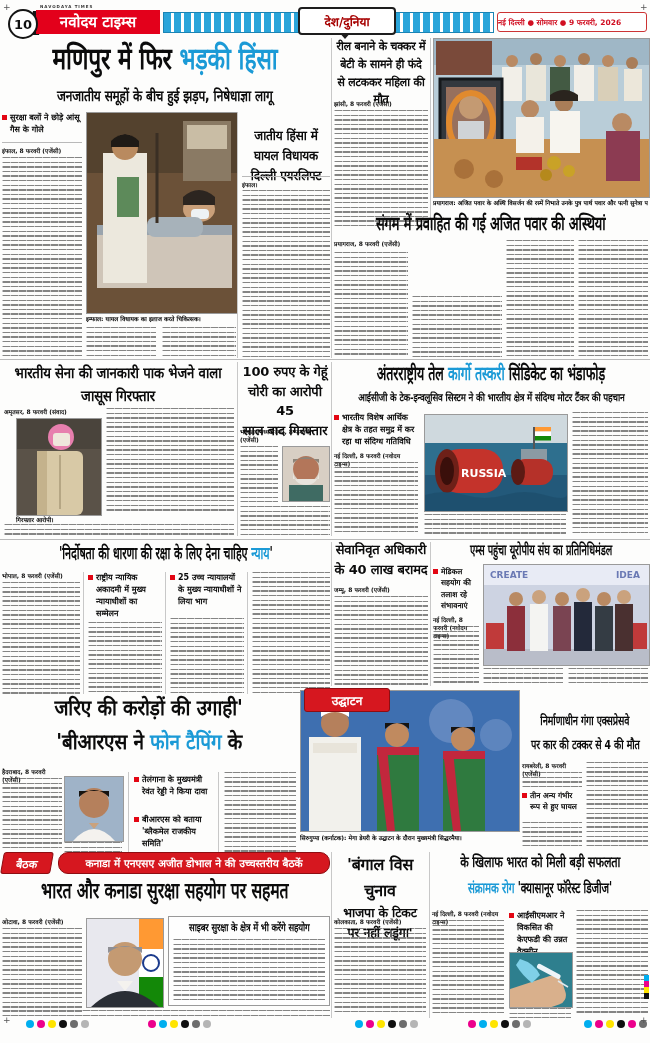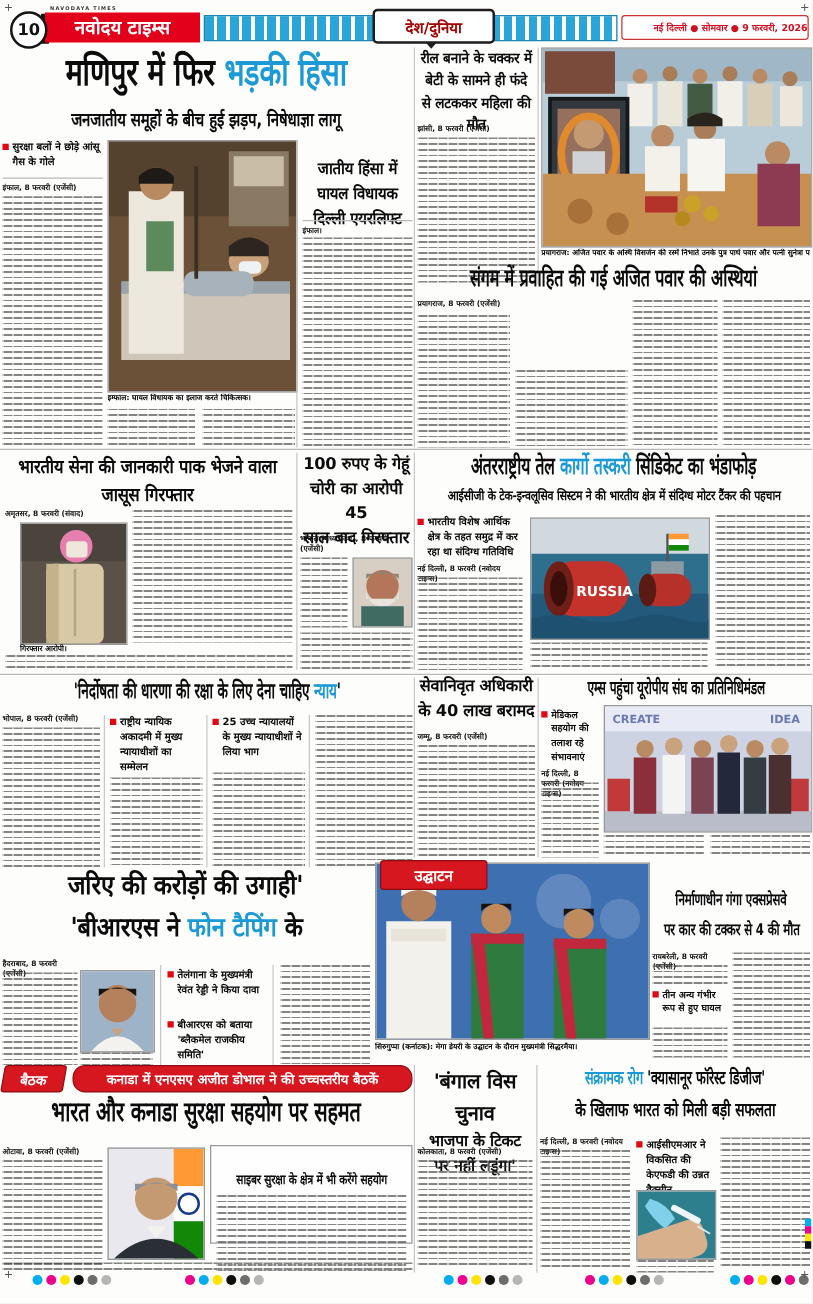--- a/index.html
+++ b/index.html
@@ -53,21 +53,21 @@
   <div class="stripes" style="left:163px;top:12px;width:135px"></div>
   <div class="stripes" style="left:392px;top:12px;width:100px"></div>
 
   <div class="a" style="left:298px;top:7px;width:94px;height:24px;background:#fff;border:2px solid #1d1d1d;border-radius:4px;
        display:flex;align-items:center;justify-content:center;z-index:2">
     <span style="font-size:12px;font-weight:700;color:#a60000">देश/दुनिया</span>
   </div>
   <div class="a" style="left:338px;top:31px;width:0;height:0;border-left:7px solid transparent;border-right:7px solid transparent;border-top:8px solid #1d1d1d"></div>
 
   <div class="a" style="left:497px;top:12px;width:148px;height:18px;border:1px solid #c33;border-radius:3px;background:#fff;
-       display:flex;align-items:center;justify-content:flex-end">
+       display:flex;align-items:center;justify-content:flex-start">
     <span style="font-size:7.5px;font-weight:700;color:#d10f22;white-space:nowrap">नई दिल्ली ● सोमवार ● 9 फरवरी, 2026</span>
   </div>
 
   <div class="a cfit" style="left:0;top:38px;width:330px;height:48px">
     <span class="hl" style="font-size:30px;transform:scaleX(.76)">
       <span>मणिपुर में फिर</span><span class="blue"> भड़की हिंसा</span>
     </span>
   </div>
   <div class="a cfit" style="left:0;top:86px;width:330px;height:22px">
     <span class="hl" style="font-size:15px;transform:scaleX(.8)">जनजातीय समूहों के बीच हुई झड़प, निषेधाज्ञा लागू</span>
@@ -430,21 +430,21 @@
       <rect x="52" y="0" width="24" height="30" fill="#ff9933"></rect>
       <rect x="52" y="30" width="24" height="28" fill="#ffffff"></rect>
       <circle cx="64" cy="44" r="8" fill="none" stroke="#1a3a8c" stroke-width="2"></circle>
       <rect x="52" y="58" width="24" height="30" fill="#138808"></rect>
       <path d="M4 88 q34 -32 68 0 z" fill="#2a2e35"></path>
       <path d="M30 62 l8 10 8 -10 z" fill="#f4f2ee"></path>
       <circle cx="38" cy="40" r="17" fill="#c49a72"></circle>
       <path d="M21 34 q17 -14 34 0 l0 -6 -34 0 z" fill="#8f8f94"></path>
     </svg>
   </div>
-  <div class="a" style="left:168px;top:916px;width:162px;height:79px;border:1px solid #999;background:#fefefe;padding:20px 4px;box-sizing:border-box">
+  <div class="a" style="left:168px;top:916px;width:162px;height:90px;border:1px solid #999;background:#fefefe;padding:3px 4px;box-sizing:border-box">
     <div class="cfit" style="width:152px;height:16px">
       <span class="hl" style="font-size:10.5px;transform:scaleX(.8)">साइबर सुरक्षा के क्षेत्र में भी करेंगे सहयोग</span>
     </div>
     <div class="tf" style="width:100%;height:62px;margin-top:3px"></div>
   </div>
   <div class="a tf" style="left:2px;top:1010px;width:328px;height:8px"></div>
 
   <div class="vr" style="left:331px;top:852px;height:166px"></div>
 
   <div class="a" style="left:334px;top:852px;width:92px;text-align:center">
@@ -452,26 +452,26 @@
     <div class="hl" style="font-size:12.5px;line-height:1.6">भाजपा के टिकट</div>
     <div class="hl" style="font-size:12.5px;line-height:1.6">पर नहीं लडूंगा'</div>
   </div>
   <div class="a dl" style="left:334px;top:918px;width:92px">कोलकाता, 8 फरवरी (एजेंसी)</div>
   <div class="a tf" style="left:334px;top:928px;width:92px;height:86px"></div>
 
   <div class="vr" style="left:429px;top:852px;height:166px"></div>
 
   <div class="a" style="left:432px;top:852px;width:216px">
     <div class="cfit" style="width:216px;height:26px">
+      <span class="hl" style="font-size:15px;transform:scaleX(.74)">के खिलाफ भारत को मिली बड़ी सफलता</span>
+    </div>
+    <div class="cfit" style="width:216px;height:26px">
       <span class="hl" style="font-size:15px;transform:scaleX(.68)">
         <span class="blue">संक्रामक रोग</span><span> 'क्यासानूर फॉरेस्ट डिजीज'</span>
       </span>
-    </div>
-    <div class="cfit" style="width:216px;height:26px">
-      <span class="hl" style="font-size:15px;transform:scaleX(.74)">के खिलाफ भारत को मिली बड़ी सफलता</span>
     </div>
   </div>
   <div class="a dl" style="left:432px;top:910px;width:72px">नई दिल्ली, 8 फरवरी (नवोदय टाइम्स)</div>
   <div class="a tf" style="left:432px;top:920px;width:72px;height:96px"></div>
   <div class="a bul" style="left:509px;top:910px;width:62px">
     <i class="sq"></i>
     <span class="tx" style="font-size:8px">आईसीएमआर ने विकसित की केएफडी की उन्नत वैक्सीन</span>
   </div>
   <div class="photo" style="left:509px;top:952px;width:62px;height:54px">
     <svg viewBox="0 0 62 54" preserveAspectRatio="none">

